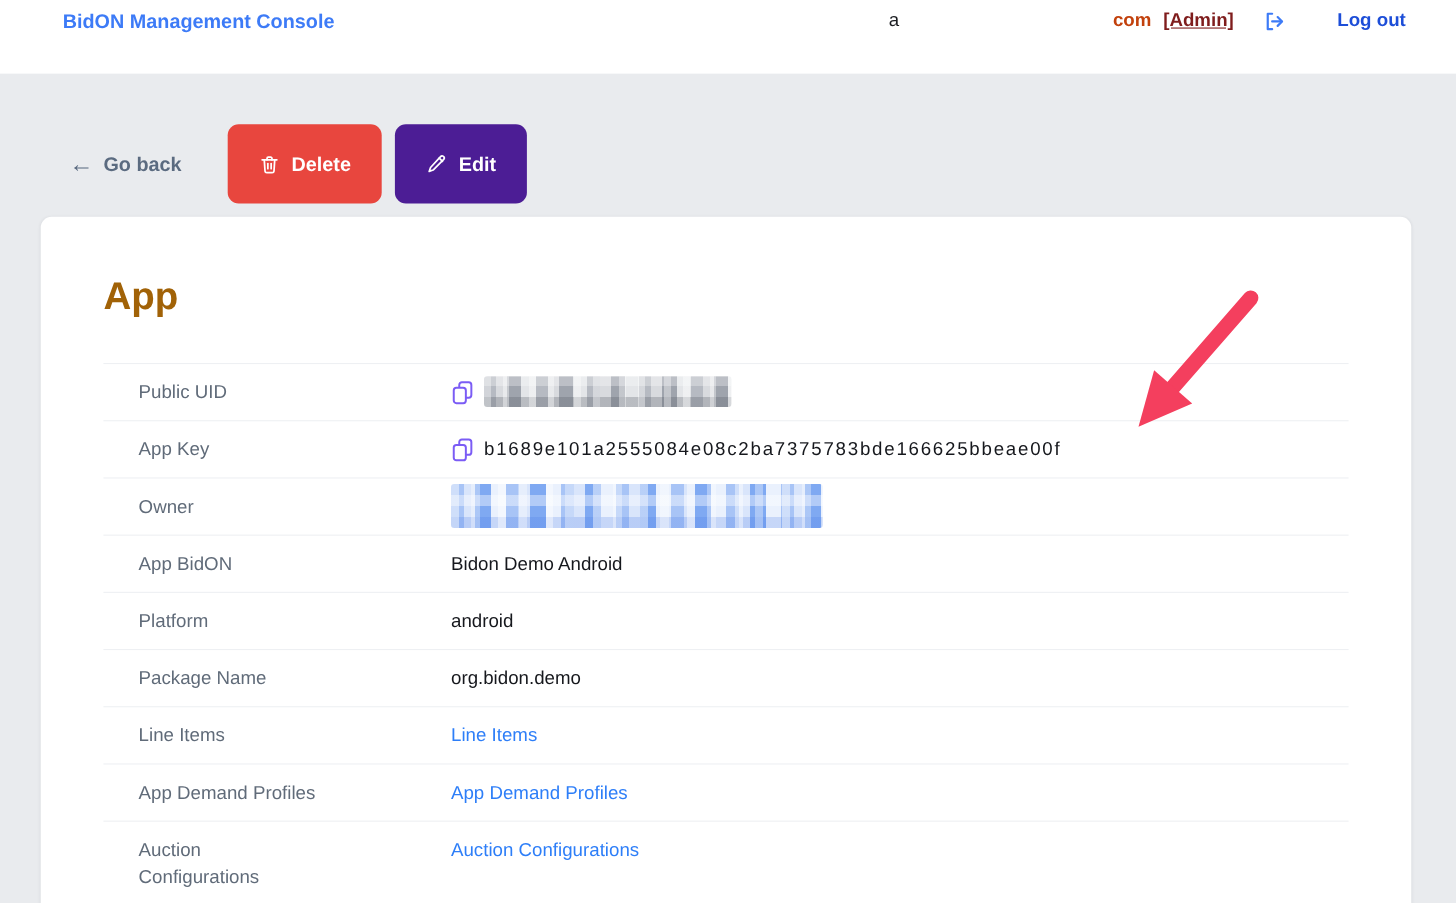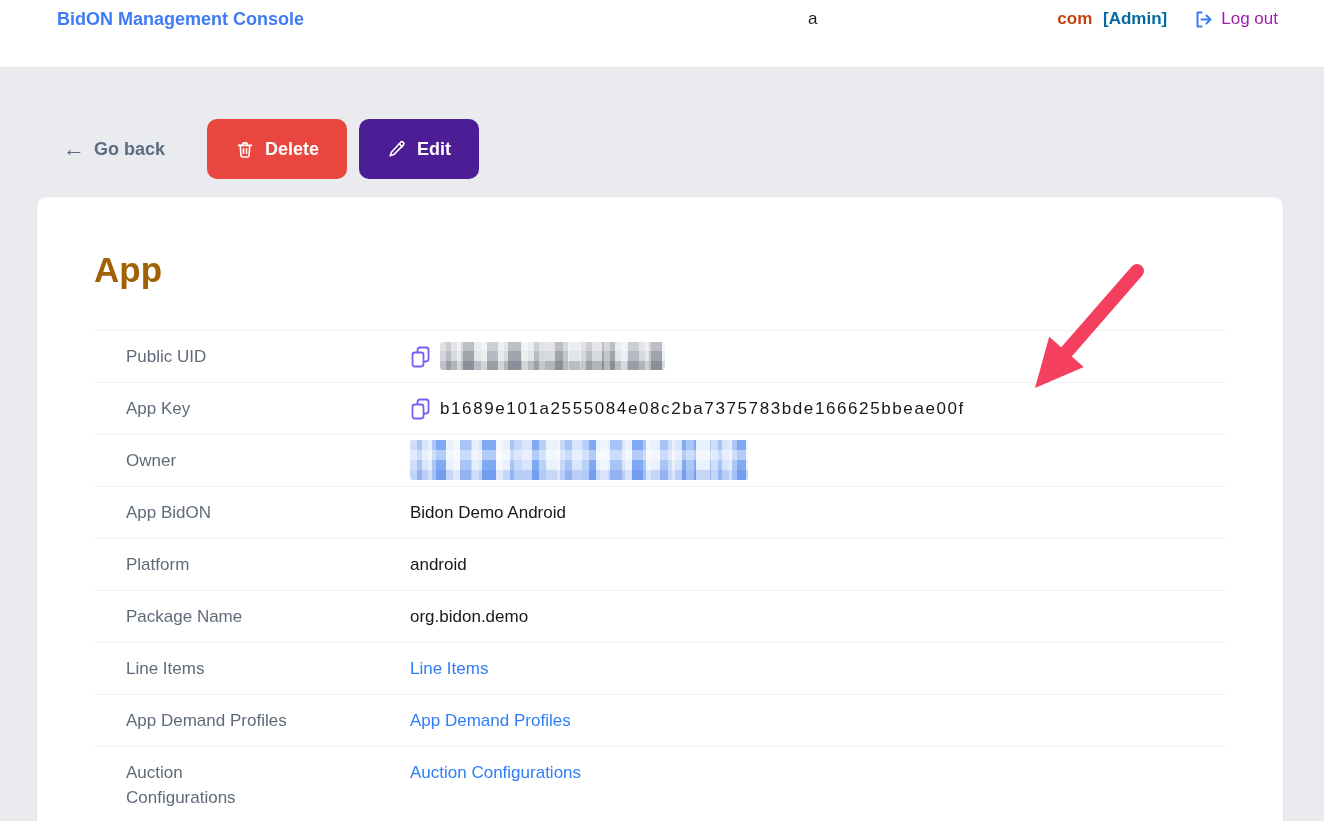--- a/index.html
+++ b/index.html
@@ -32,43 +32,43 @@
   }
   .stray {
     position: absolute;
     left: 808px; top: 8px;
     font-size: 17px; line-height: 22px;
     color: #1c1e22;
   }
   .top-right { display: flex; align-items: center; gap: 26px; }
   .user-chip { font-size: 17px; line-height: 22px; font-weight: bold; }
   .user-chip .user-suffix { color: #c2410c; }
-  .user-chip .admin-badge { color: #0369a1; margin-left: 6px; }
+  .user-chip .admin-badge { color: #7f1d1d; margin-left: 6px; text-decoration: underline; }
   .logout { display: flex; align-items: center; gap: 7px; cursor: pointer; }
-  .logout .logout-label { color: #a21caf; font-size: 17px; font-weight: normal; line-height: 22px; }
+  .logout .logout-label { color: #1d4ed8; font-size: 17px; font-weight: bold; line-height: 22px; margin-left: 40px; }
   .logout svg { display: block; }
 
   
   .toolbar {
     display: flex;
     align-items: center;
     padding: 0 0 0 63px;
     margin-top: 53px; 
     height: 56px;
     gap: 12px;
   }
   .go-back {
     display: flex; align-items: center; gap: 9px;
     color: #5b6b80; font-weight: bold; font-size: 18px;
     cursor: pointer;
     margin-right: 30px;
   }
   .go-back .arrow-glyph { font-size: 22px; line-height: 18px; font-weight: normal; }
   .btn {
-    height: 60px;
+    height: 72px;
     border: none;
     border-radius: 10px;
     color: #fff;
     font-family: "Liberation Sans", sans-serif;
     font-size: 18px;
     font-weight: bold;
     display: inline-flex;
     align-items: center;
     justify-content: center;
     gap: 10px;

